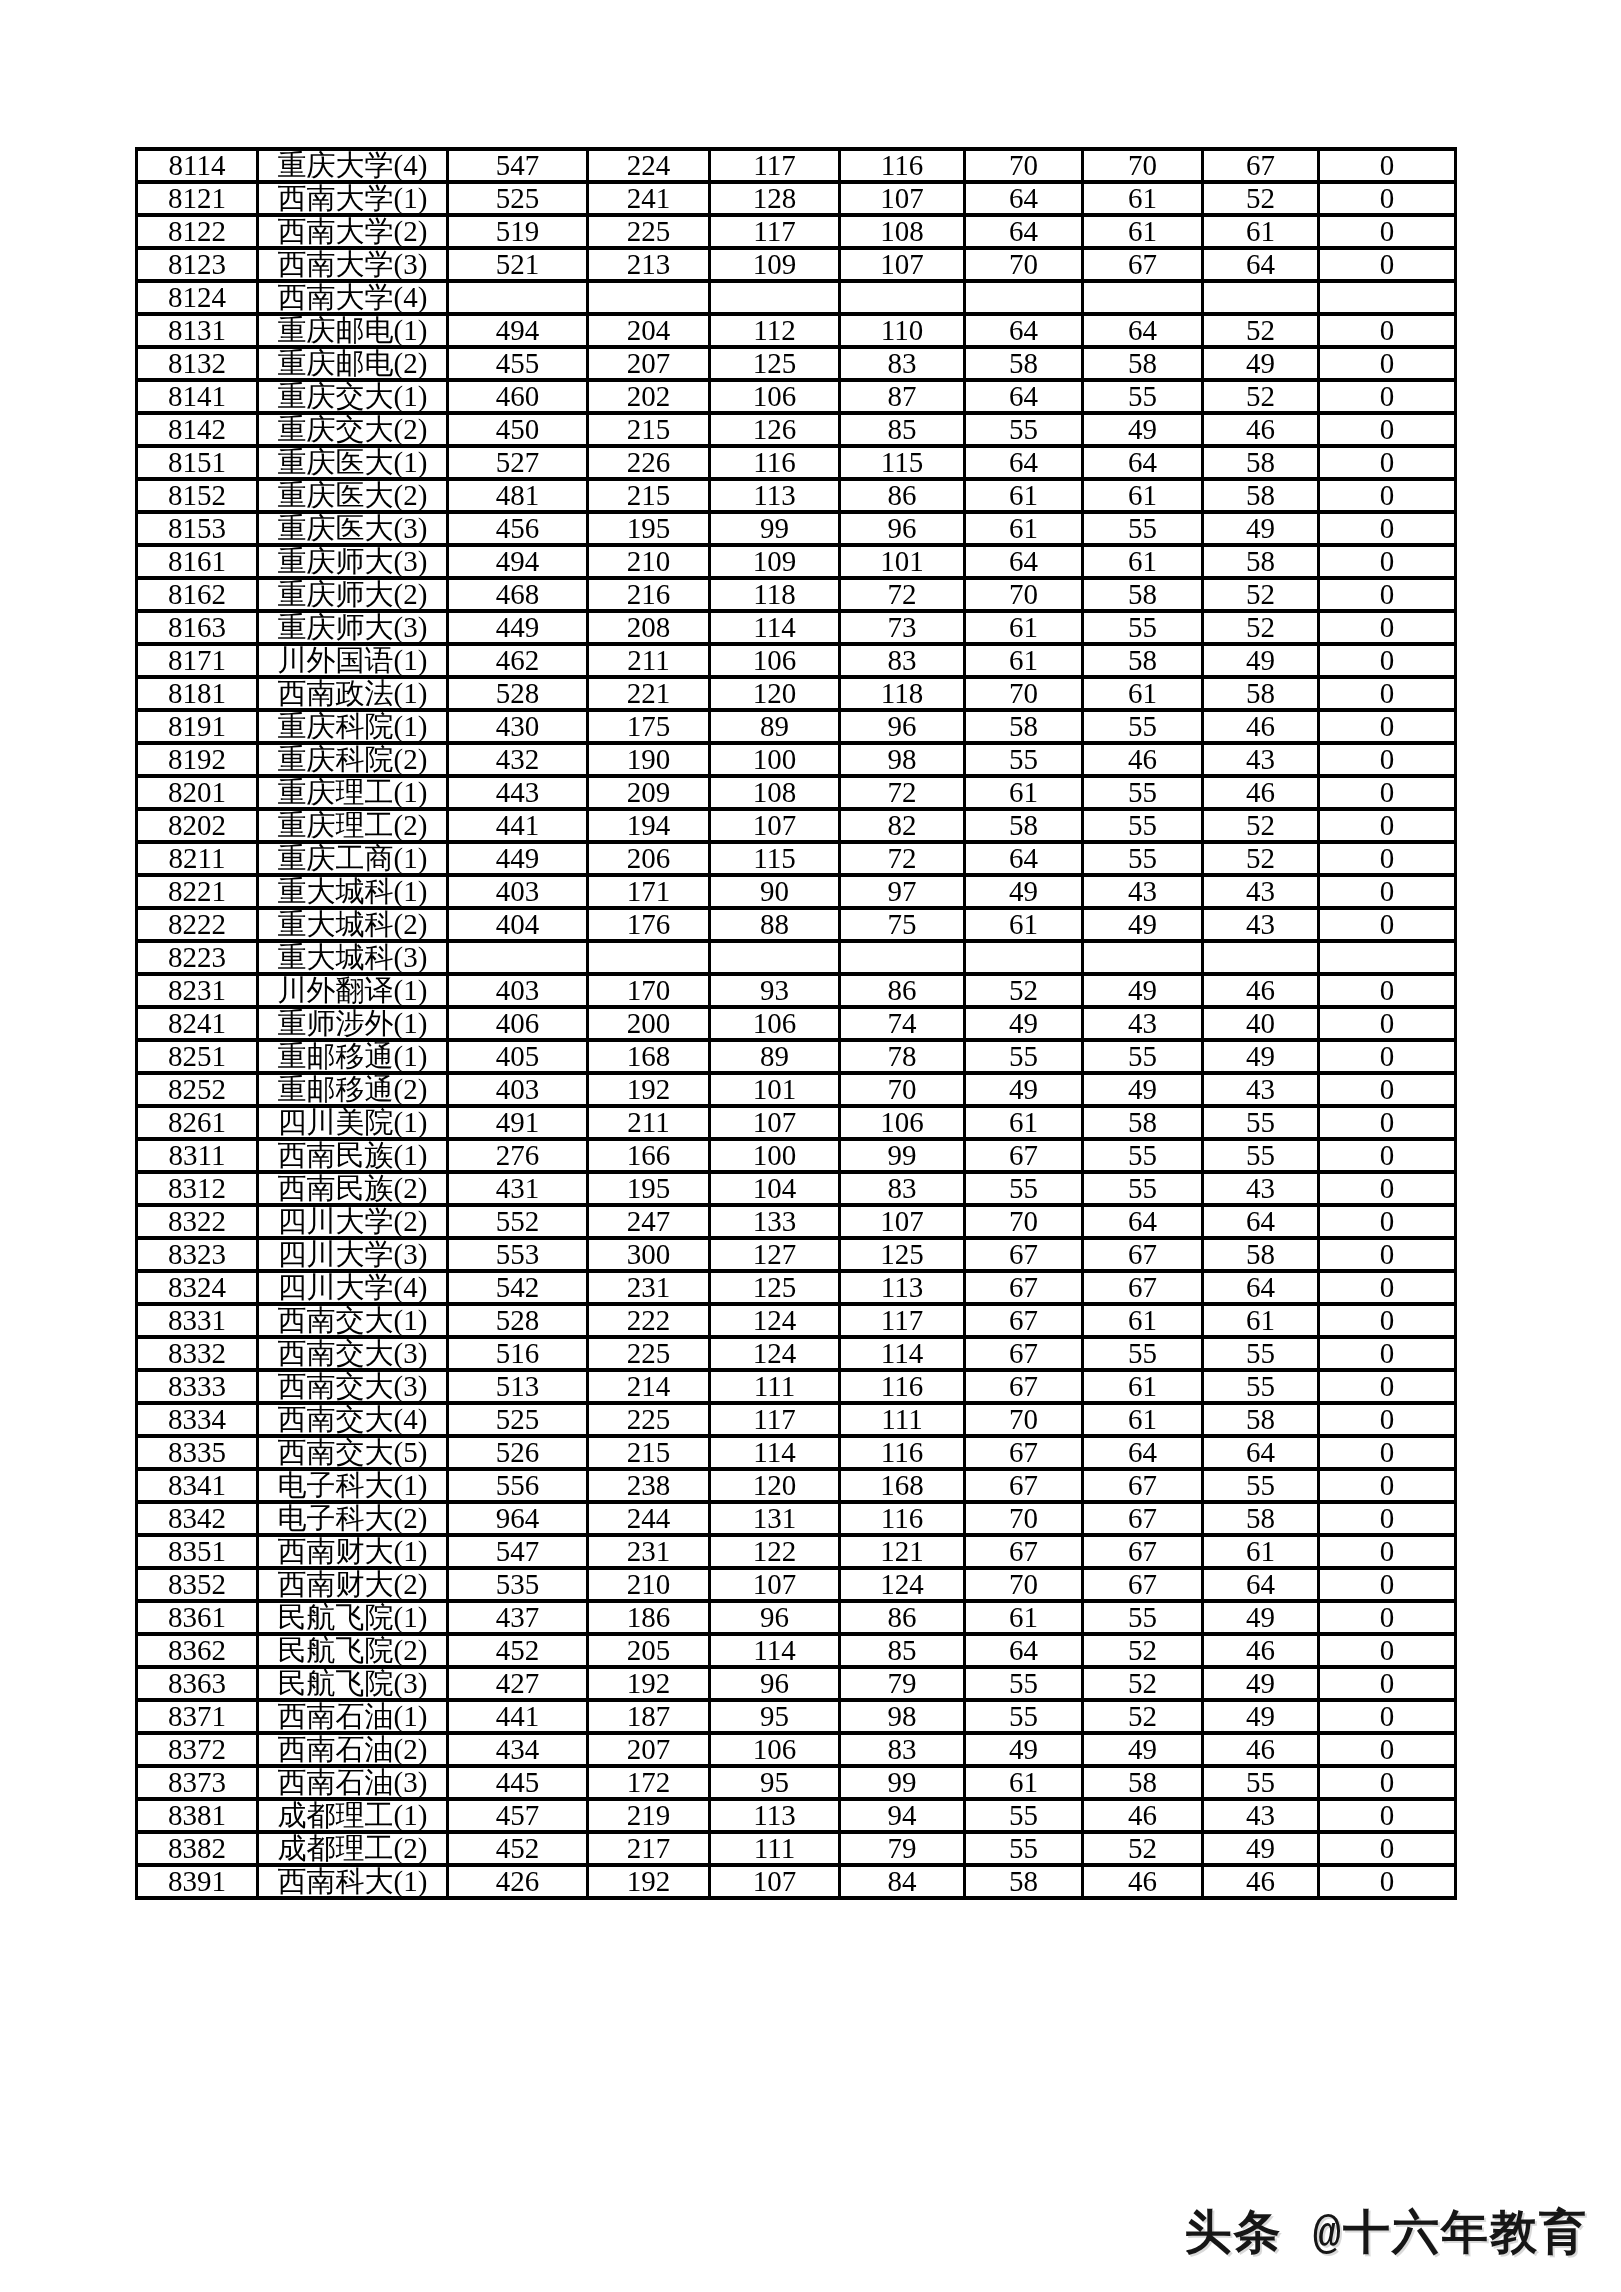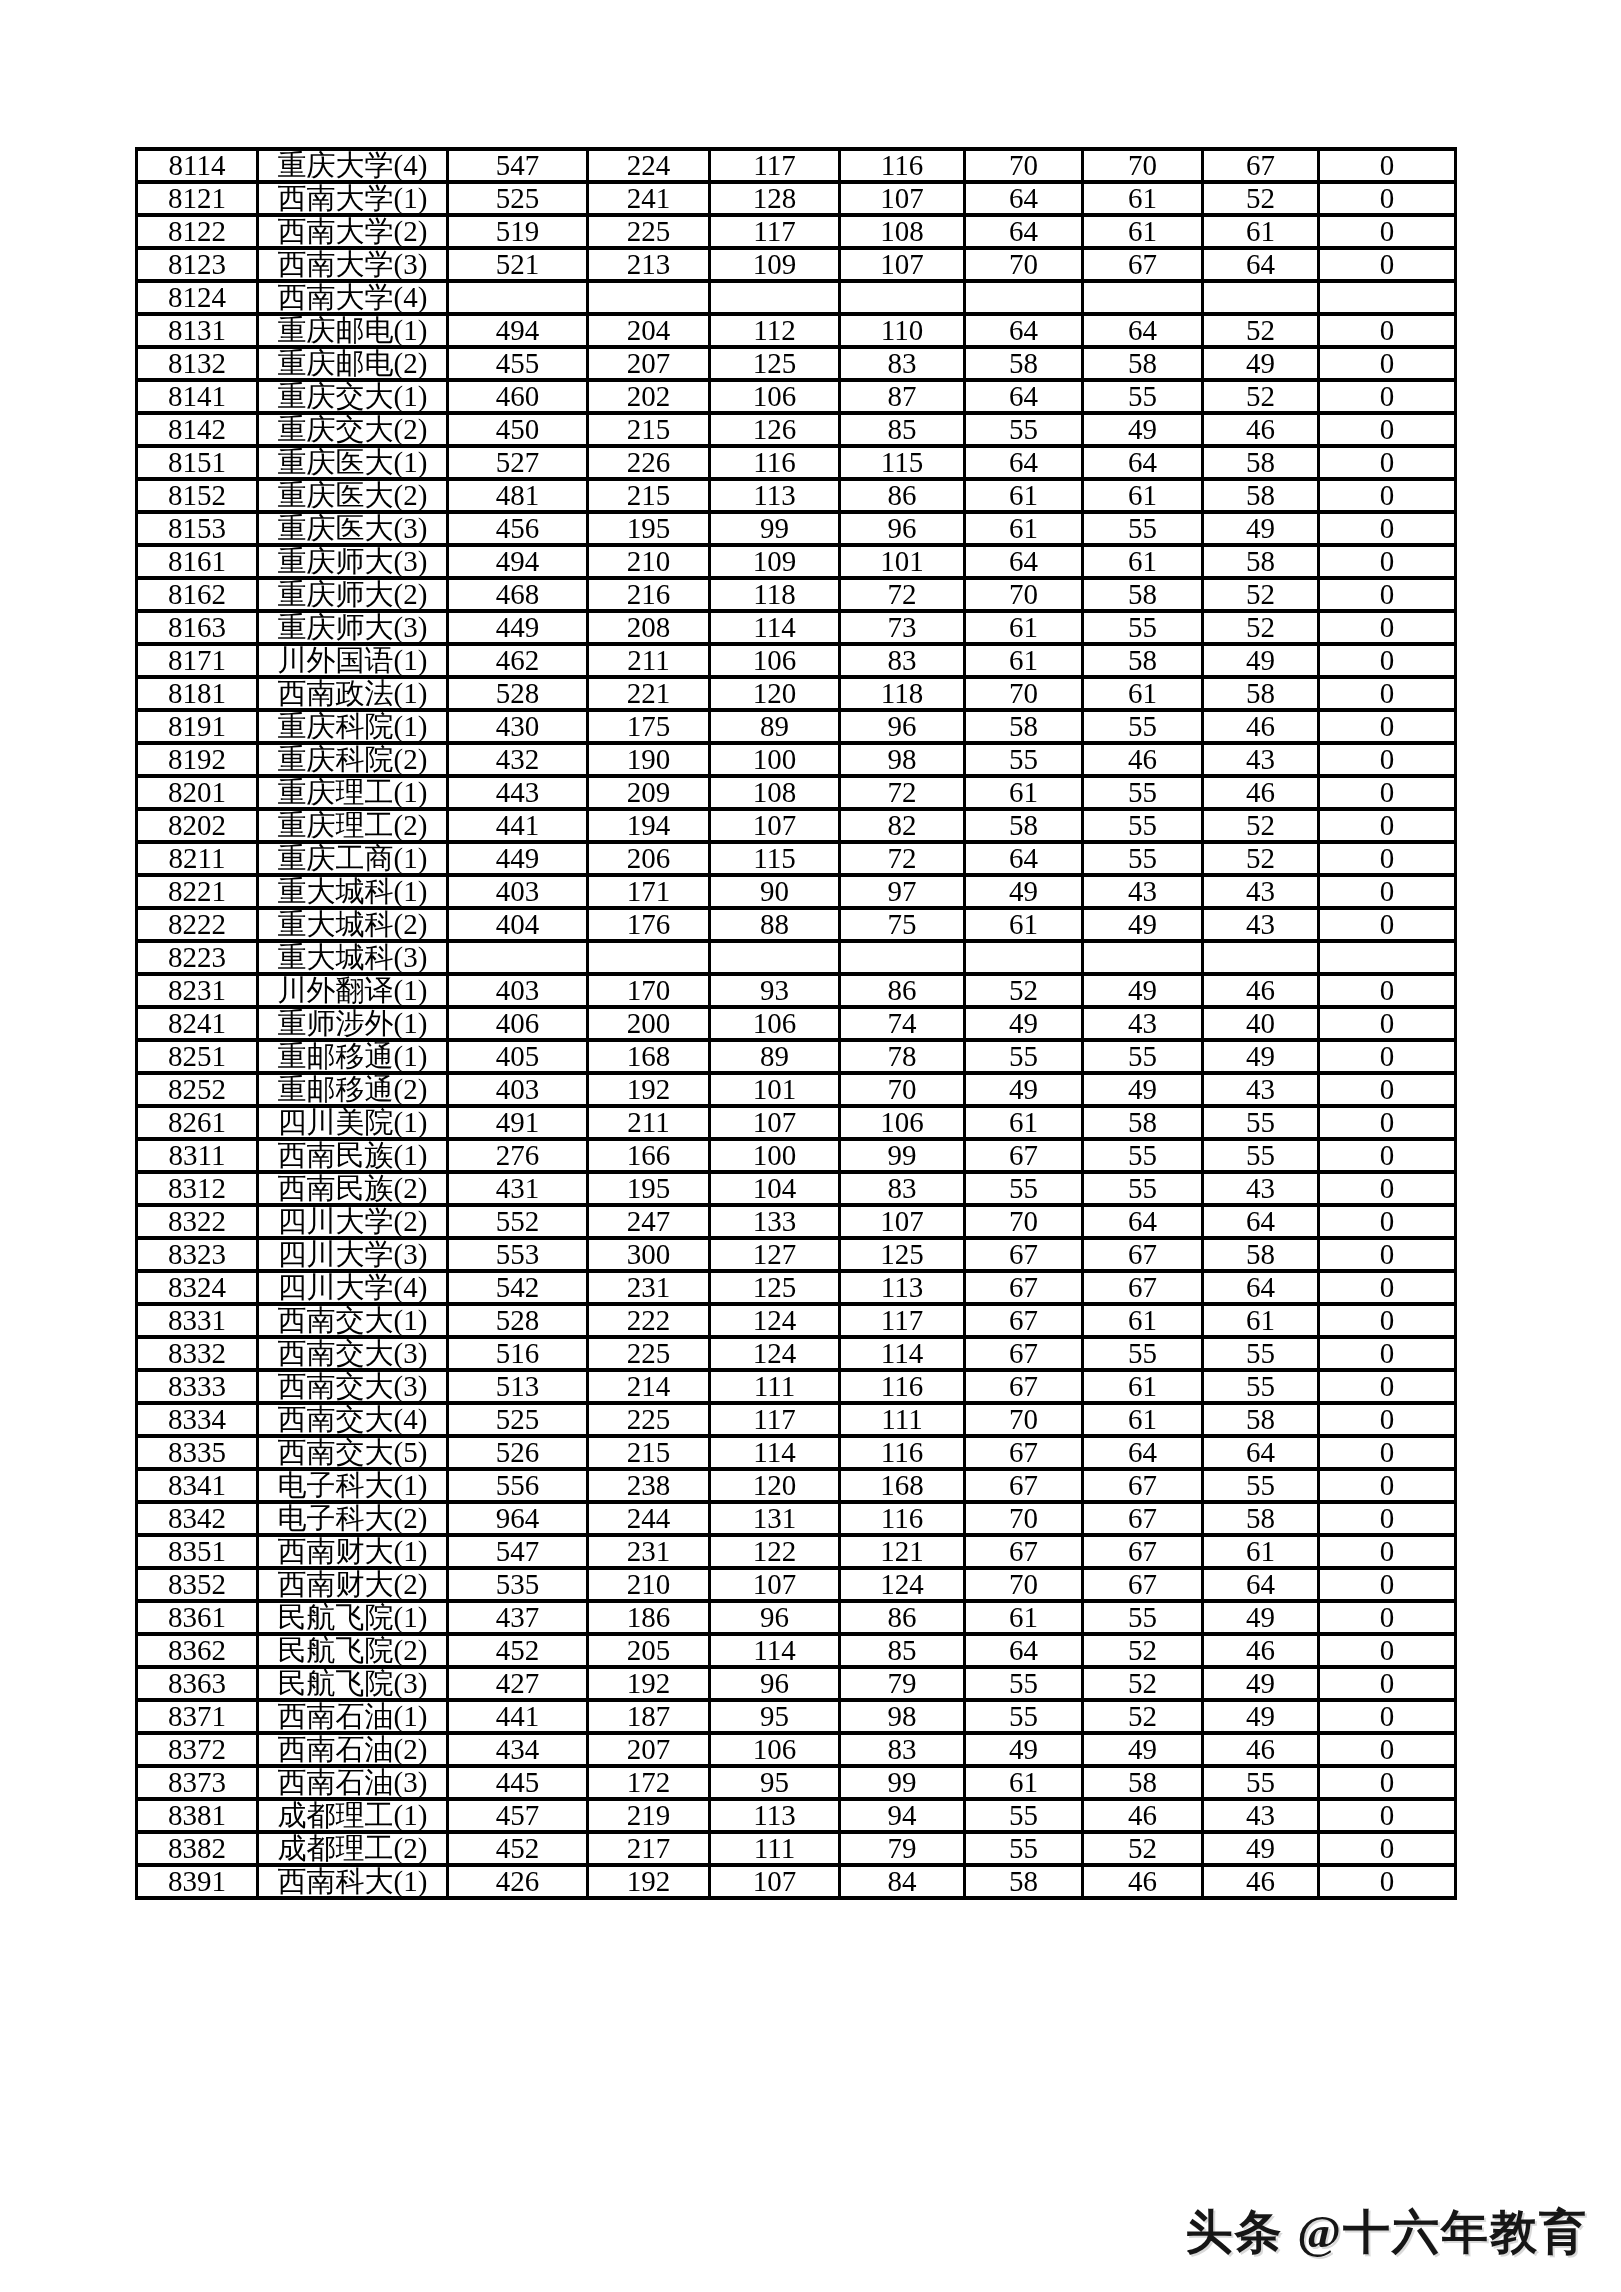--- a/index.html
+++ b/index.html
@@ -29,21 +29,21 @@
     font-size: 29px;
     line-height: 1;
     color: #000000;
     white-space: nowrap;
     overflow: hidden;
   }
   .watermark {
     position: absolute;
     top: 2201px;
     right: 33px;
-    font-family: Liberation Serif, serif;
+    font-family: Liberation Mono, monospace;
     font-size: 47px;
     font-weight: bold;
     color: #161616;
     letter-spacing: 2px;
     text-shadow: 2px 2px 0 #d9d9d9;
   }
 </style>
 </head>
 <body>
 

